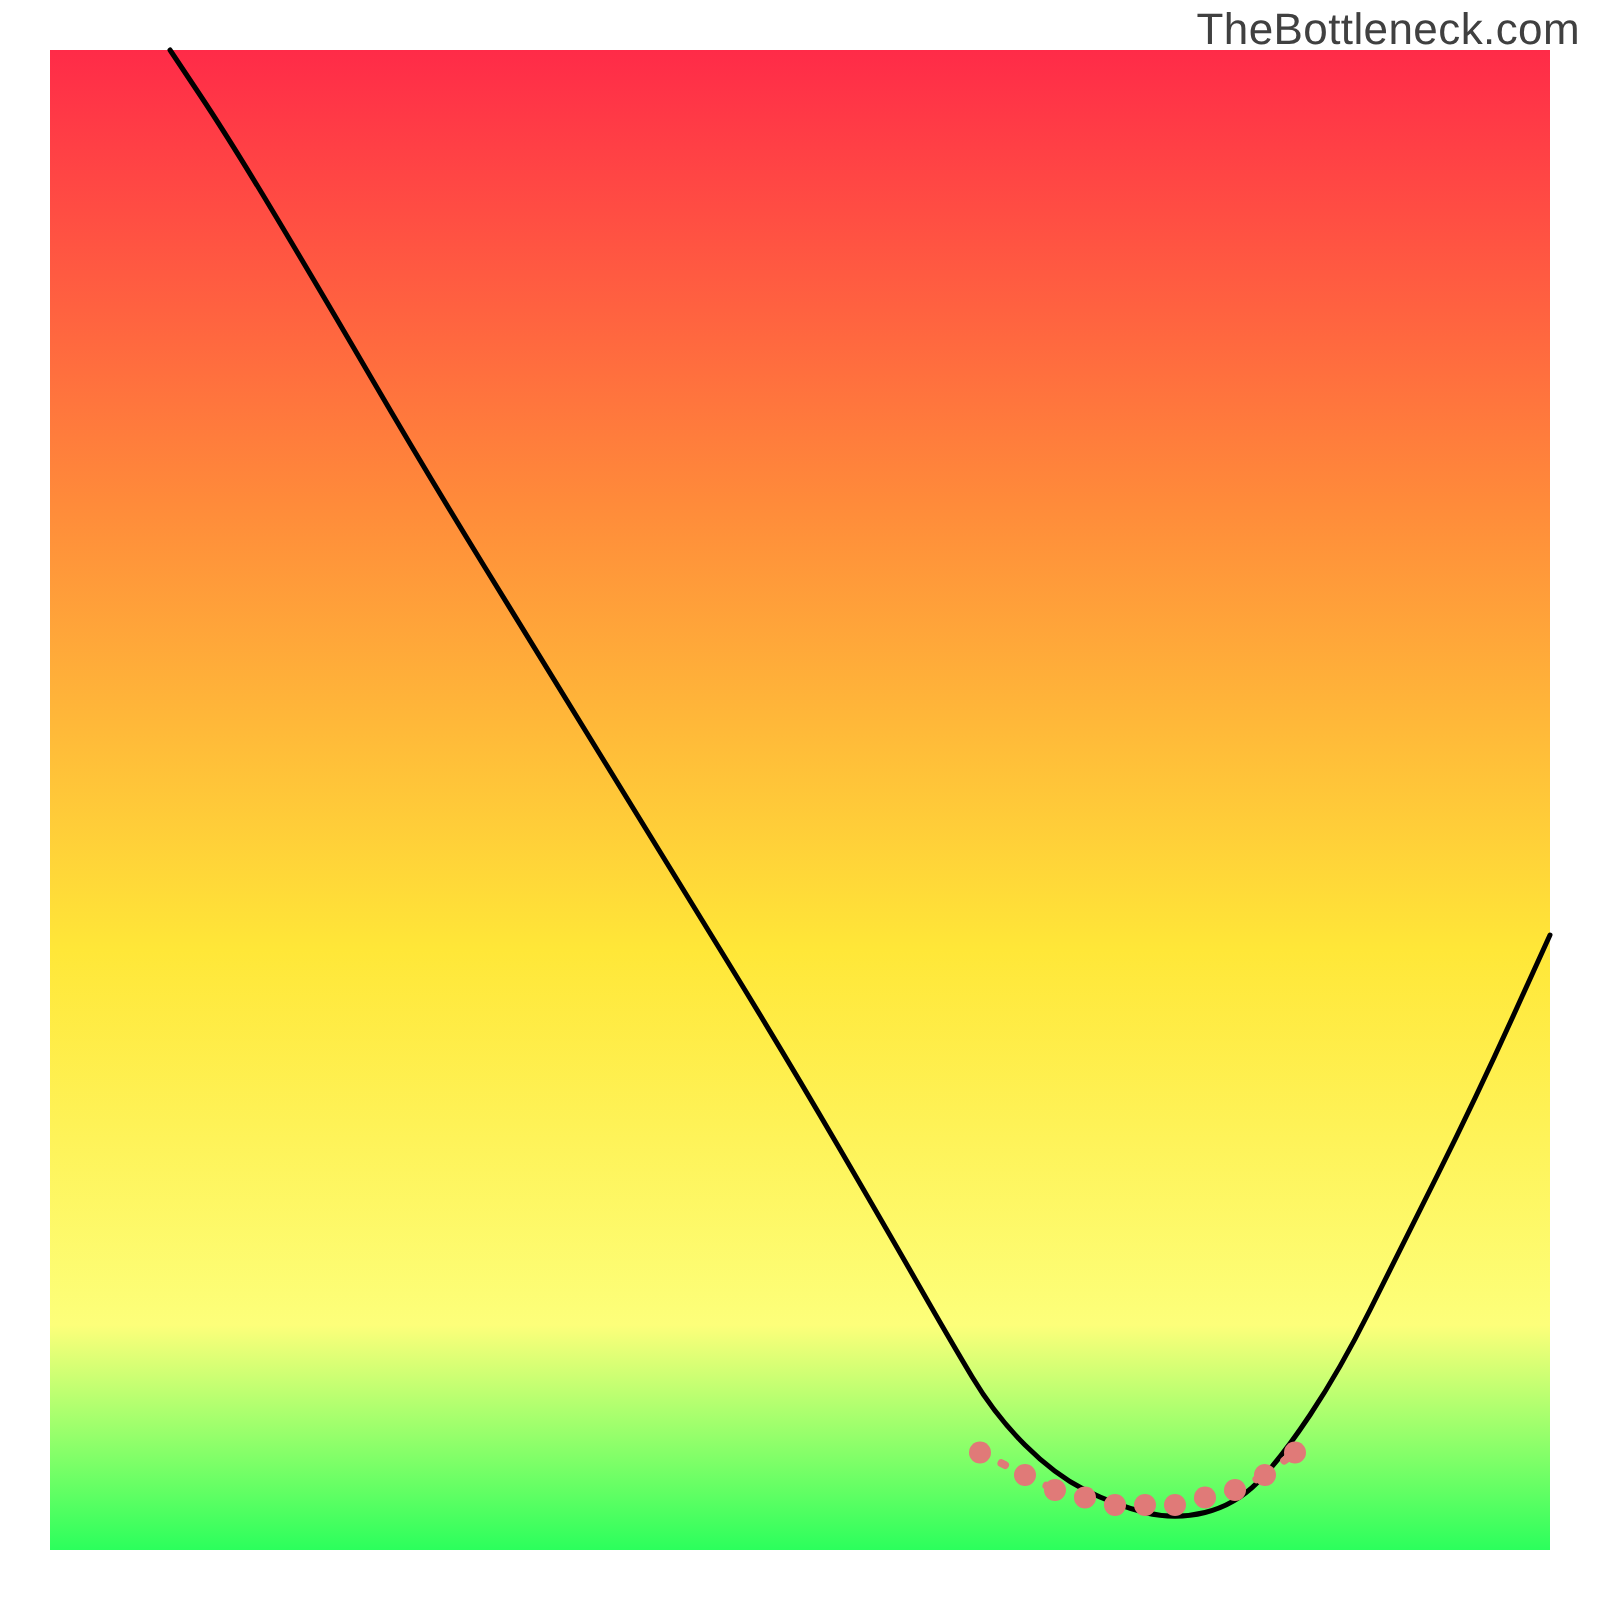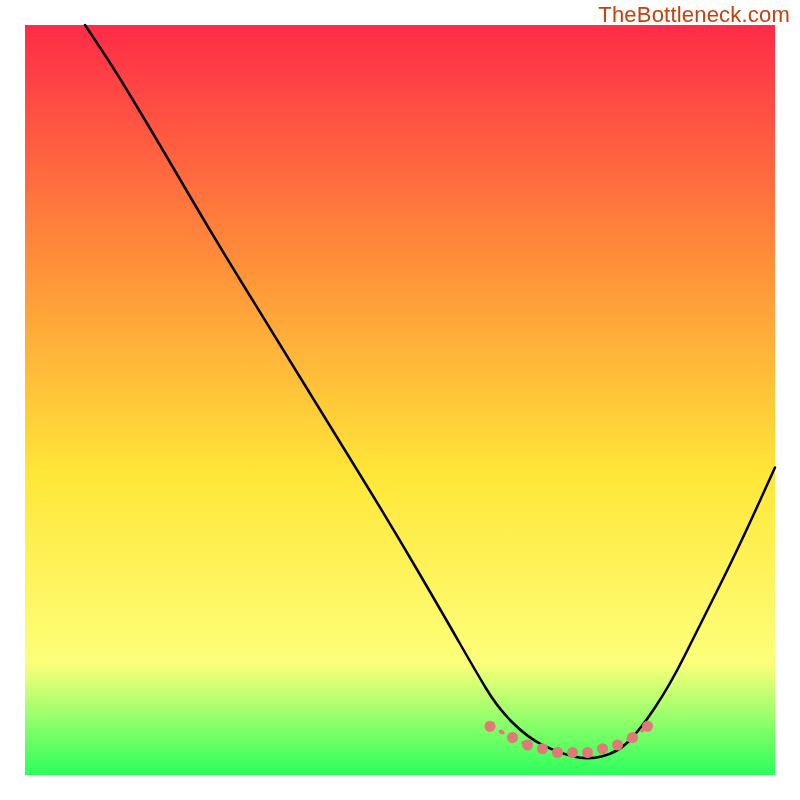--- a/index.html
+++ b/index.html
@@ -12,21 +12,21 @@
   }
   .canvas {
     position: relative;
     width: 800px;
     height: 800px;
   }
   .watermark {
     position: absolute;
     top: 2px;
     right: 10px;
-    color: #c2410c;
+    color: #404040;
     font-size: 22px;
     font-weight: 400;
     z-index: 10;
     letter-spacing: 0.2px;
   }
   svg.plot {
     position: absolute;
     left: 0;
     top: 0;
   }

